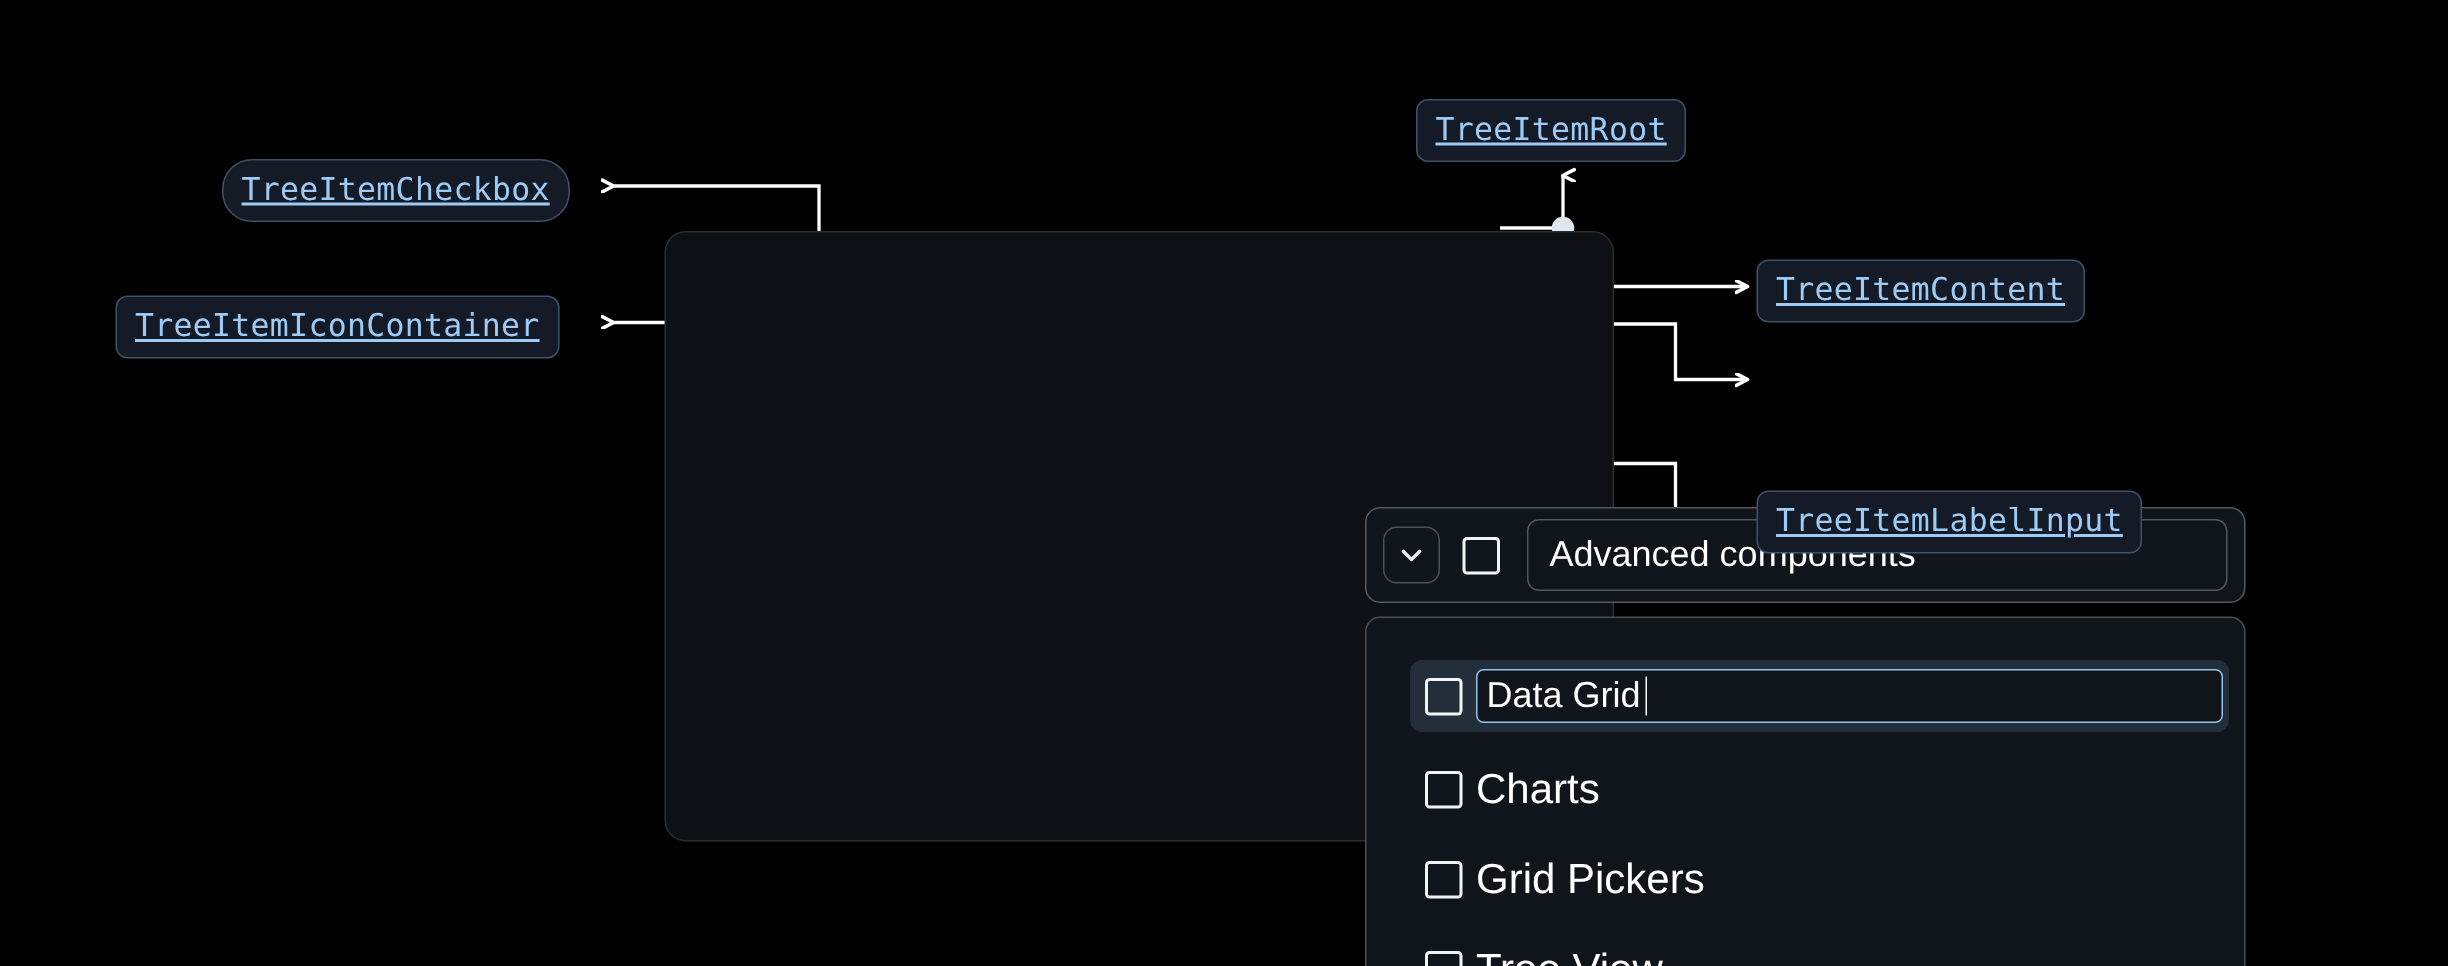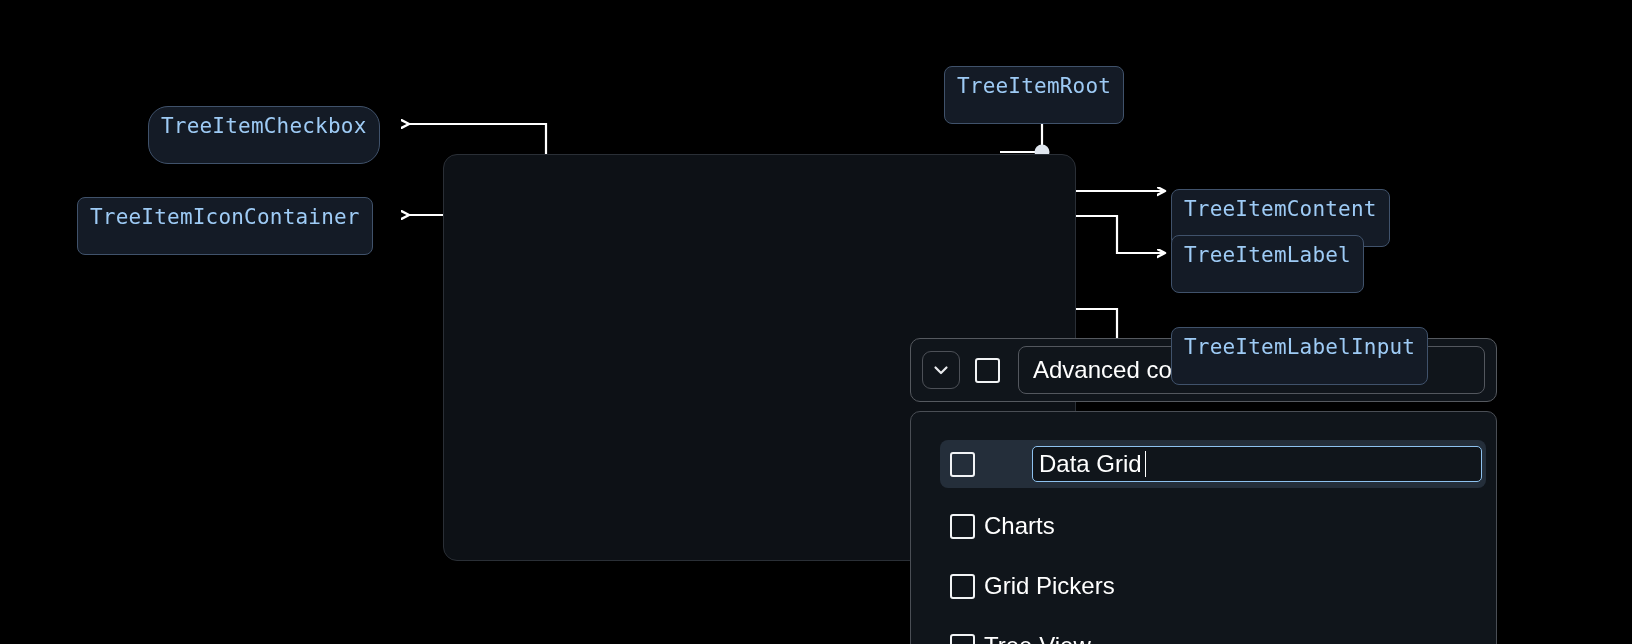--- a/index.html
+++ b/index.html
@@ -21,22 +21,23 @@
     position: absolute;
     box-sizing: border-box;
     background: #141b26;
     border: 1px solid #40526b;
     border-radius: 8px;
     color: #9ecbf5;
     font-family: "DejaVu Sans Mono", monospace;
     font-size: 21px;
     letter-spacing: 0.2px;
     line-height: 1;
-    padding: 9px 12px 26px 12px;
+    padding: 9px 12px 10px 12px;
     white-space: nowrap;
+    text-decoration: underline;
   }
 
   
   #wires {
     position: absolute;
     left: 0; top: 0;
     width: 1632px;
     height: 644px;
     pointer-events: none;
   }
@@ -138,33 +139,32 @@
     align-items: center;
     padding-left: 29px;
   }
   .row.selected {
     background: #242e3a;
     border-radius: 8px;
     margin-left: 29px;
     margin-right: 10px;
     padding-left: 0;
     height: 48px;
-    gap: 48px;
   }
   .row.selected .row-cbox-wrap { margin-left: 0; }
   .row-cbox-wrap {
     width: 44px;
     display: flex;
     align-items: center;
     justify-content: center;
     flex: 0 0 auto;
   }
   .row-label {
     color: #ffffff;
-    font-size: 24px;
+    font-size: 28px;
     font-family: "Liberation Sans", sans-serif;
     white-space: nowrap;
   }
   .label-input {
     box-sizing: border-box;
     flex: 1 1 auto;
     height: 36px;
     margin-right: 4px;
     border: 1.5px solid #8ec2f0;
     border-radius: 5px;
@@ -286,20 +286,19 @@
 
     </div>
   </div>
 
   <div class="chip" style="left:148px; top:106px;border-radius:20px;">TreeItemCheckbox</div>
 
   <div class="chip" style="left:77px; top:197px;text-align:right;">TreeItemIconContainer</div>
 
   <div class="chip" style="left:944px; top:66px;">TreeItemRoot</div>
 
-  <div class="chip" style="left:1171px; top:189px;">TreeItemContent</div>
-
-  <div class="chip" style="left:1171px; top:235px;">TreeItemLabel</div>
+  <div class="chip" style="left:1171px; top:173px;">TreeItemContent</div>
+
 
   <div class="chip" style="left:1171px; top:327px;">TreeItemLabelInput</div>
 
 
 </div>
 
 </body></html>

